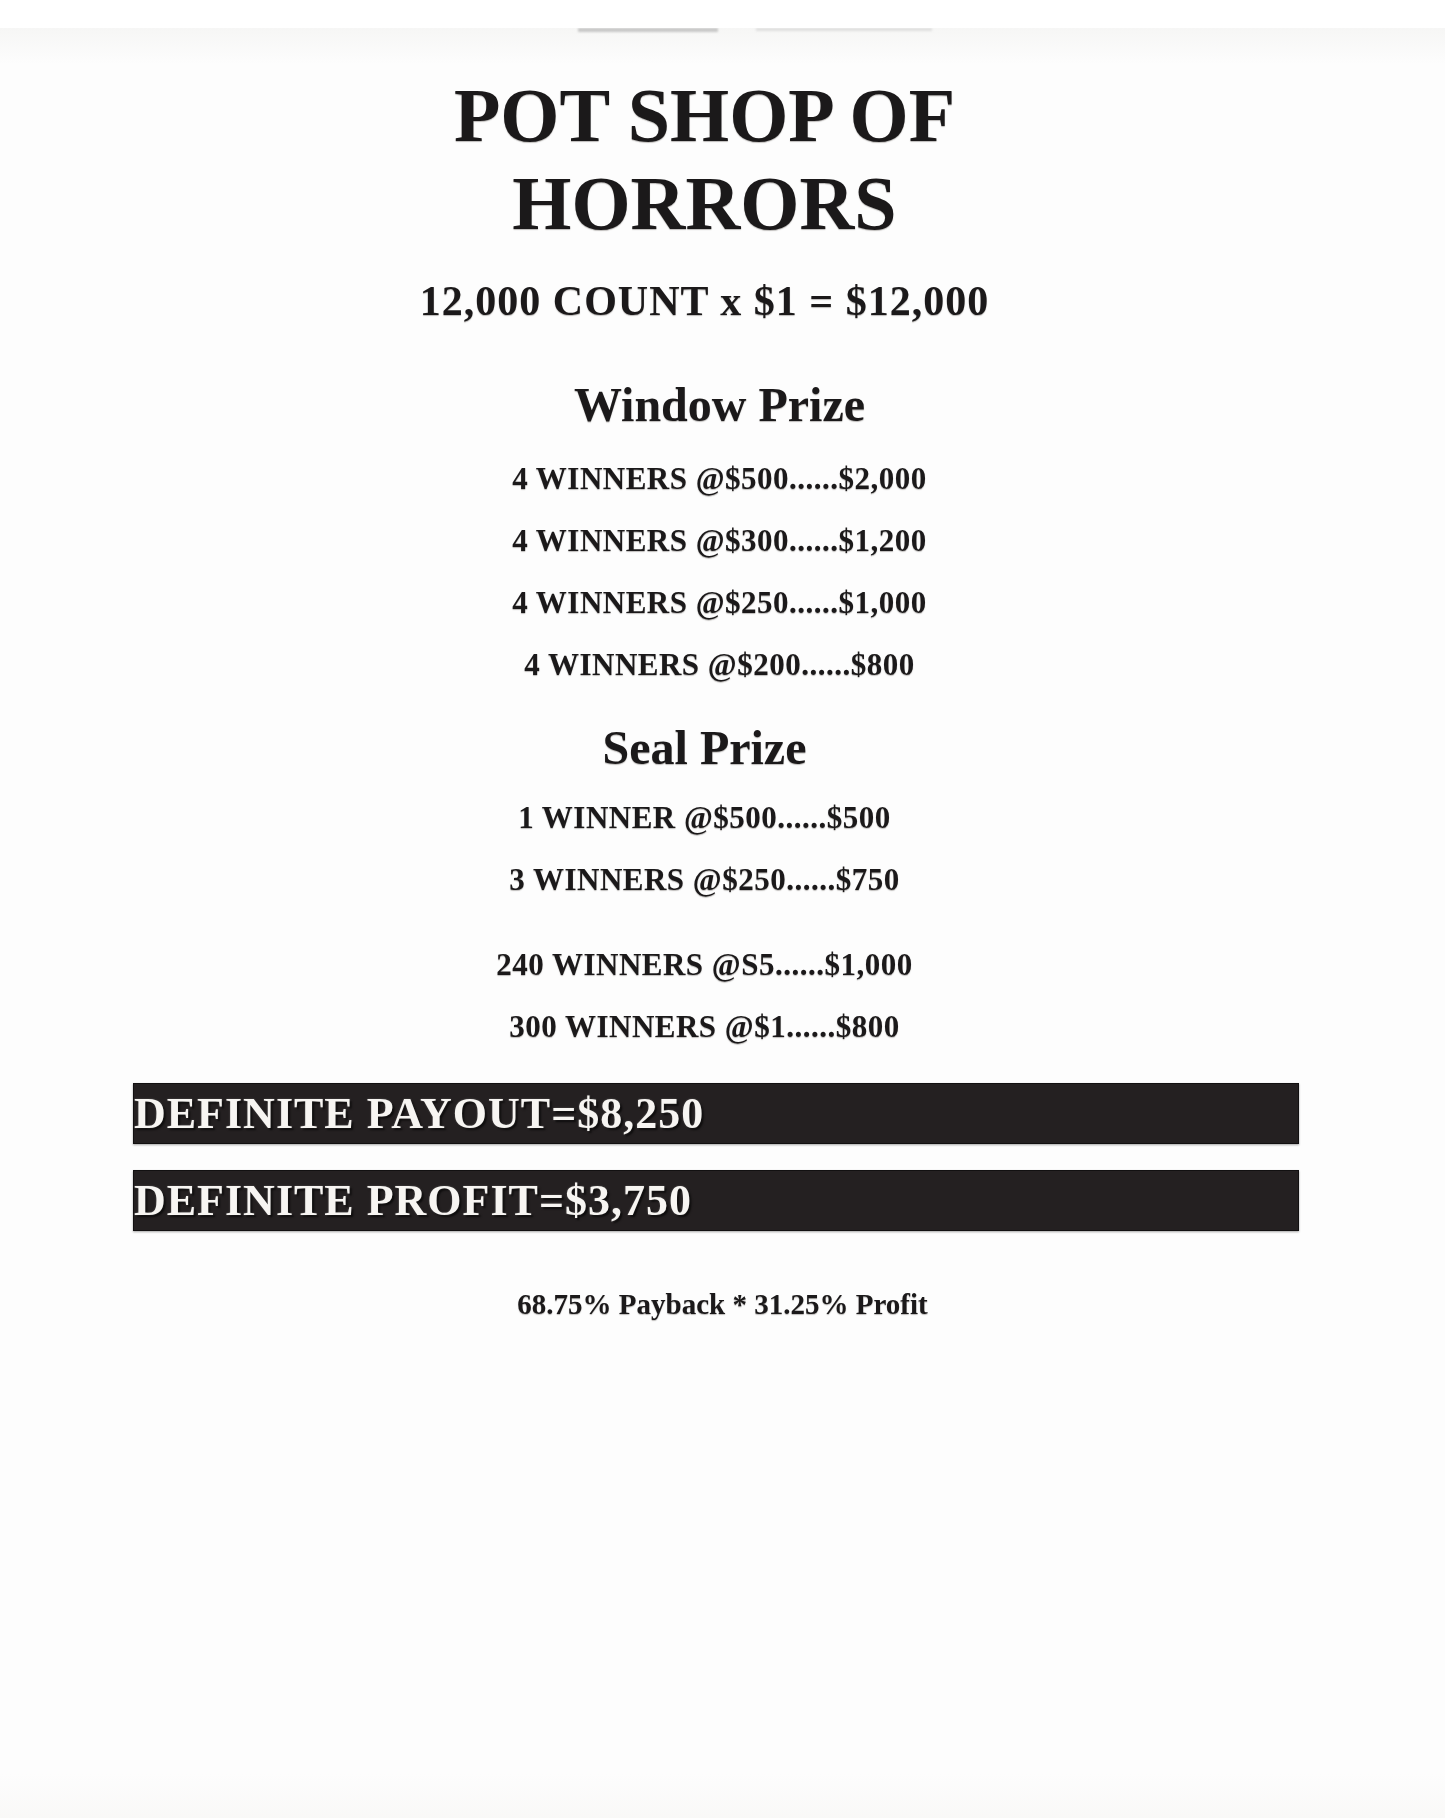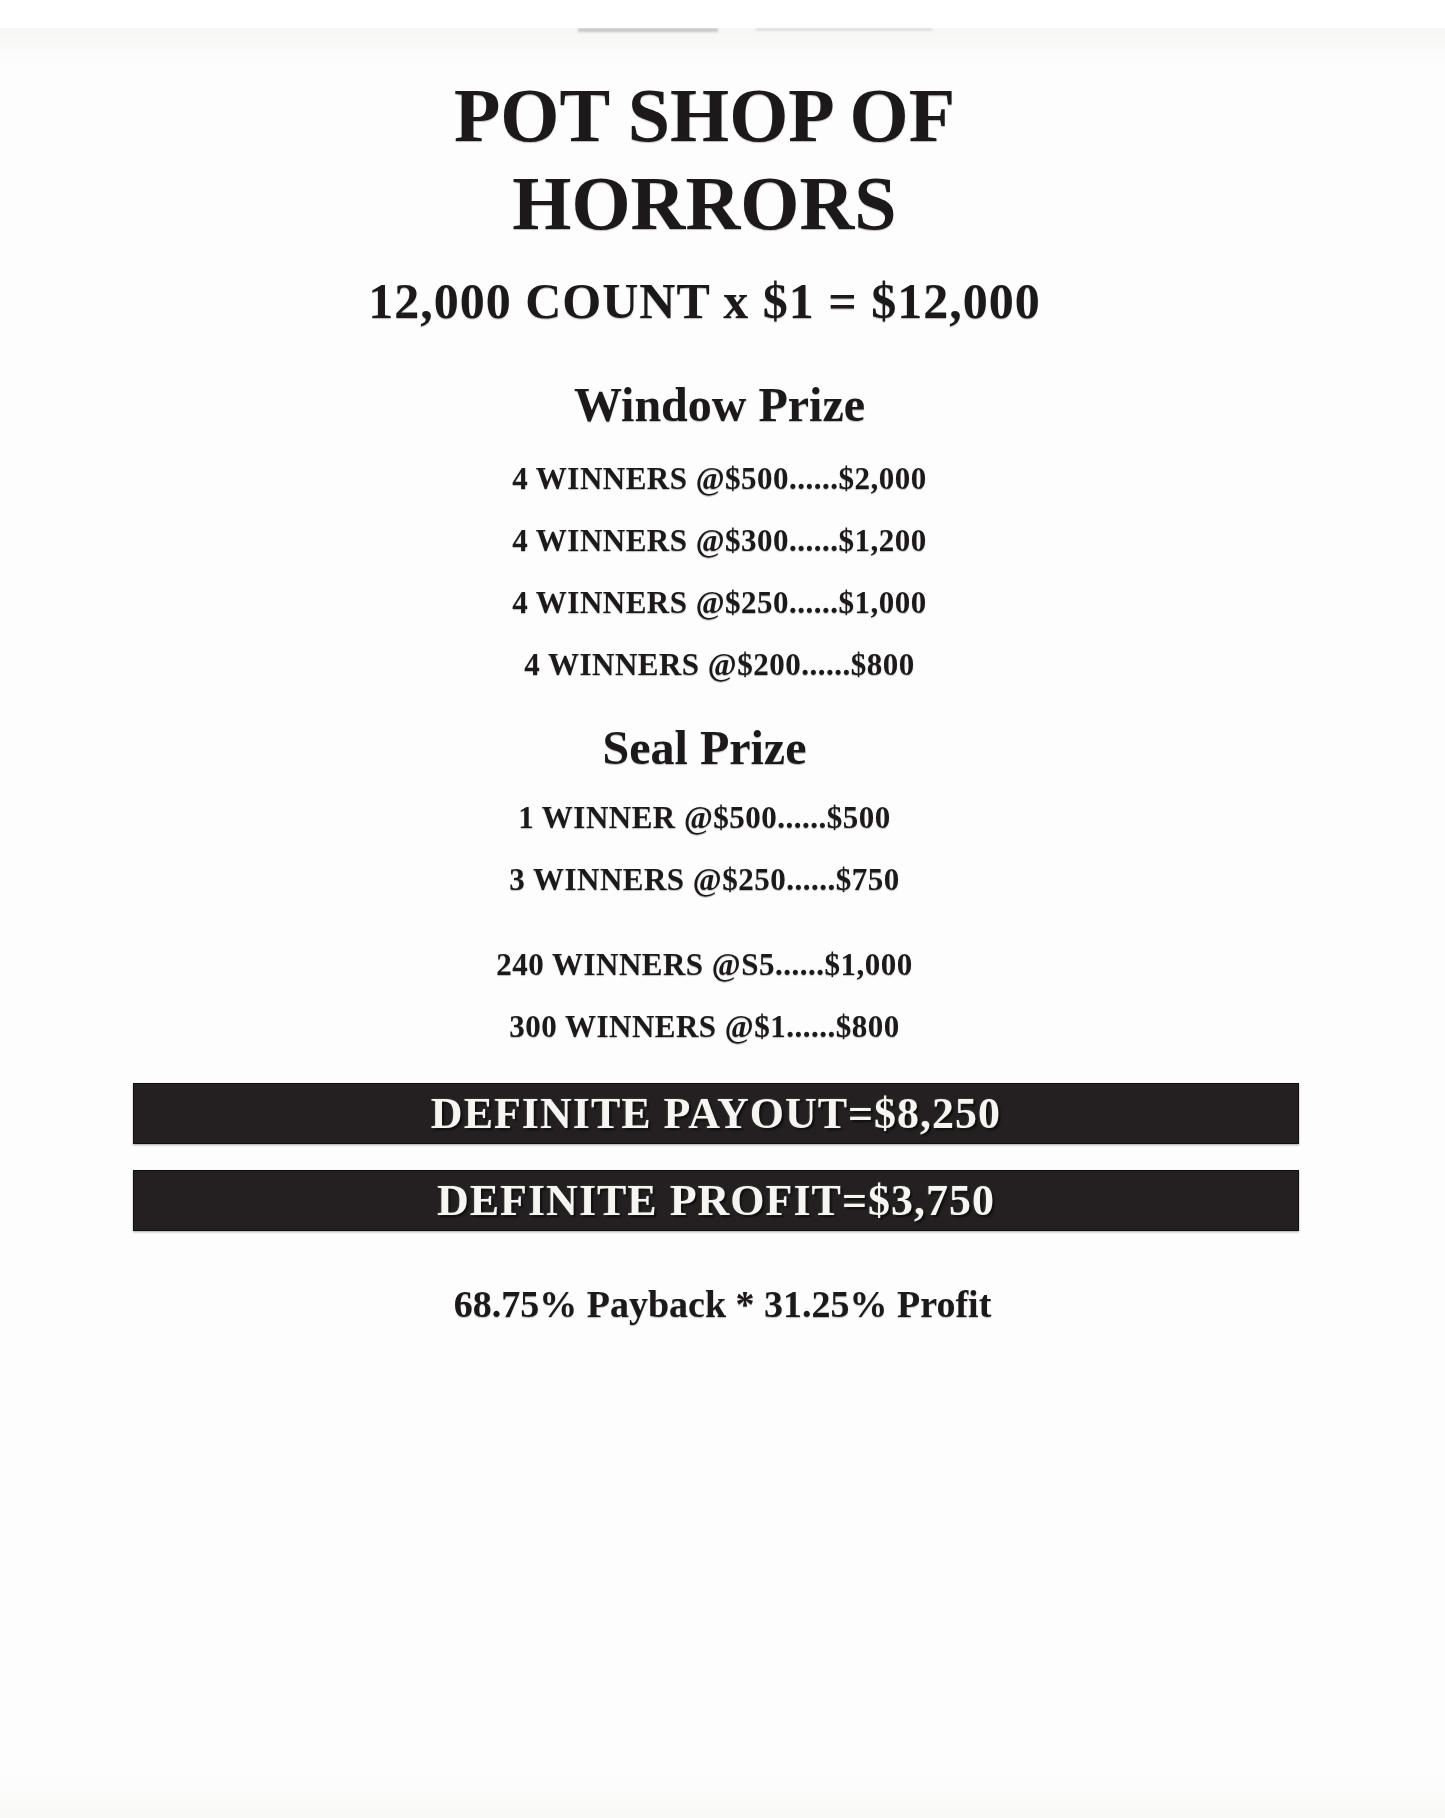--- a/index.html
+++ b/index.html
@@ -16,46 +16,46 @@
   .frag-a{left:578px;width:140px;height:4px;background:#9a9a9a;opacity:.5;filter:blur(1px);}
   .frag-b{left:756px;width:176px;height:3px;background:#cfcfcf;opacity:.6;filter:blur(1px);}
   .content{
     text-align:center;
     padding-right:36px; 
     font-weight:bold;
     text-shadow:0 1px 1px rgba(70,62,58,.35);
   }
   .title{margin:43px 0 0 0;font-size:76px;line-height:88px;font-weight:bold;}
   .title .tl{display:block;}
-  .countline{margin-top:21px;font-size:50px;line-height:66px;letter-spacing:1px;}
+  .countline{margin-top:21px;font-size:42px;line-height:66px;letter-spacing:1px;}
   .section-heading{font-size:48px;line-height:52px;}
   .sec-window{margin-top:45px;padding-left:30px;}
   .sec-seal{margin-top:26px;}
   .sec-instant{margin-top:23px;}
   .lines-window{margin-top:17px;}
   .lines-seal{margin-top:13px;}
   .lines-instant{margin-top:11px;}
   .prize-line{font-size:31px;line-height:62px;letter-spacing:.5px;}
   .banner{
     margin-left:133px;margin-right:146px;height:59px;
     background:var(--banner-bg,#242021);
     border:1px solid #121011;
     box-shadow:0 1px 2px rgba(0,0,0,.35);
-    display:flex;align-items:center;justify-content:center;
+    display:flex;align-items:center;justify-content:flex-start;
   }
   .banner-payout{margin-top:25px;}
   .banner-profit{margin-top:26px;}
   .banner span{
     color:var(--banner-text,#f7f5f2);
     font-size:44px;font-weight:bold;letter-spacing:1px;
     text-shadow:2px 2px 2px rgba(0,0,0,.65),0 0 2px rgba(255,255,255,.25);
   }
   .footer-line{
     margin-top:51px;text-align:center;
-    font-size:38px;line-height:44px;font-weight:bold;
+    font-size:29px;line-height:44px;font-weight:bold;
     text-shadow:0 1px 1px rgba(70,62,58,.35);
   }
 </style>
 </head>
 <body>
 
 <div class="page">
 
   <div class="top-frag frag-a"></div>
   <div class="top-frag frag-b"></div>

